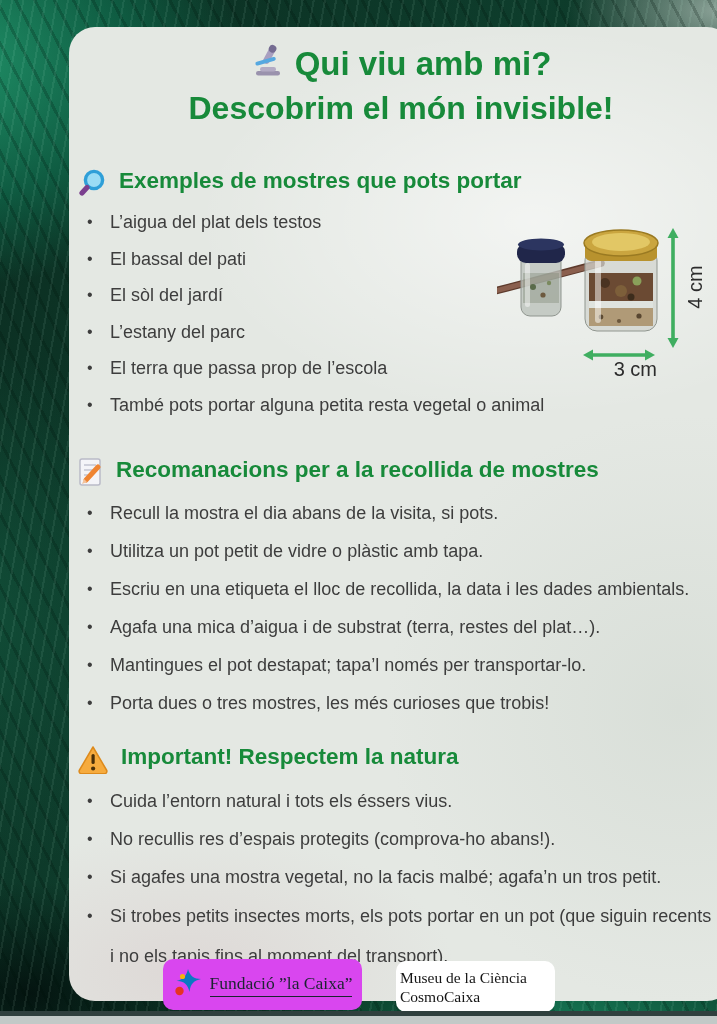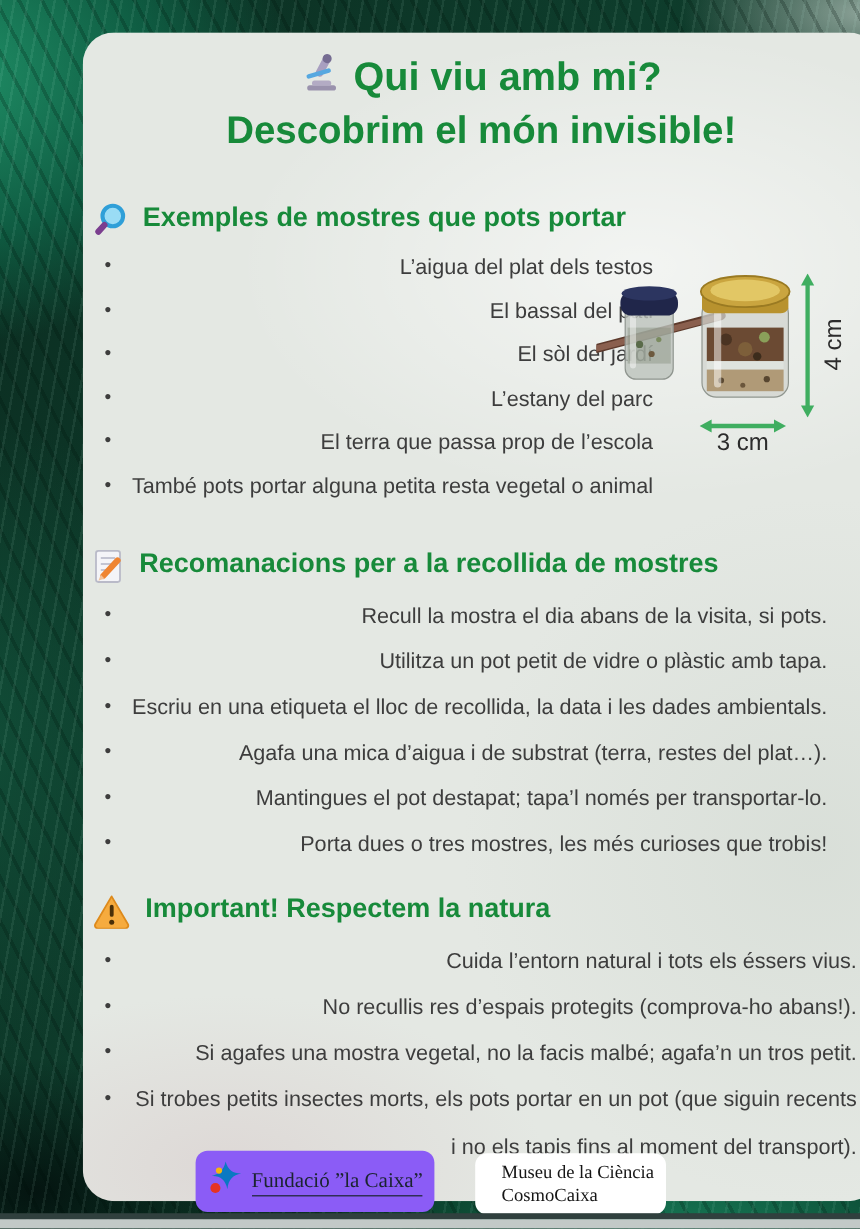--- a/index.html
+++ b/index.html
@@ -47,53 +47,53 @@
     position:absolute;left:8px;display:flex;gap:12px;
     color:#178a3a;font-weight:bold;font-size:22.5px;white-space:nowrap;
   }
   #sec1-head{top:141px;}
   #sec2-head{top:430px;}
   #sec3-head{top:717px;}
   .blist{
     position:absolute;left:16px;list-style:none;margin:0;padding:0;
     color:#3d3d3d;font-size:18px;
   }
-  .blist li{position:relative;padding-left:25px;line-height:36.5px;white-space:nowrap;text-align:right;}
+  .blist li{position:relative;padding-left:25px;line-height:36.5px;white-space:nowrap;}
   .blist li::before{content:"\2022";position:absolute;left:2px;font-size:16px;}
   #list1{top:177px;}
   #list2{top:467px;}
   #list2 li, #list3 li{line-height:38px;}
   #list3{top:755px;}
   #list3 li:last-child{white-space:normal;max-width:604px;line-height:40px;}
   
   .photo{position:absolute;left:428px;top:186px;width:185px;height:152px;}
   .v-arrow{position:absolute;left:596px;top:201px;width:16px;height:120px;}
   .h-arrow{position:absolute;left:514px;top:320px;width:72px;height:16px;}
   .height-label{
     position:absolute;left:594px;top:249px;width:64px;height:22px;
     display:flex;align-items:center;justify-content:center;
     font-size:20px;color:#2c2c2c;transform:rotate(-90deg);
   }
   .width-label{
-    position:absolute;left:512px;top:331px;width:76px;text-align:center;
+    position:absolute;left:512px;top:331px;width:76px;text-align:right;
     font-size:20px;color:#2c2c2c;
   }
   
   .logo-box1{
     position:absolute;left:163px;top:959px;width:199px;height:51px;border-radius:10px;
-    background:#8b5cf6;display:flex;align-items:center;justify-content:center;gap:7px;
+    background:#d946ef;display:flex;align-items:center;justify-content:center;gap:7px;
   }
   .lc-text{
     font-family:"Liberation Serif",serif;font-size:17.5px;color:#1b2430;
     border-bottom:1.5px solid #1b2430;padding-bottom:2px;white-space:nowrap;
   }
   .logo-box2{
     position:absolute;left:396px;top:961px;width:159px;height:51px;border-radius:10px;
     background:#ffffff;display:flex;flex-direction:column;justify-content:center;
-    padding-left:22px;box-sizing:border-box;
+    padding-left:4px;box-sizing:border-box;
     font-family:"Liberation Serif",serif;font-size:15.5px;color:#151515;line-height:19px;
   }
   .strip-dark{position:absolute;left:0;top:1011px;width:717px;height:5px;background:#30403e;}
   .strip-light{position:absolute;left:0;top:1016px;width:717px;height:8px;background:#c2c9c7;}
 </style>
 </head>
 <body>
 
 <div id="stage">
   <div class="bg-leaves"></div>

